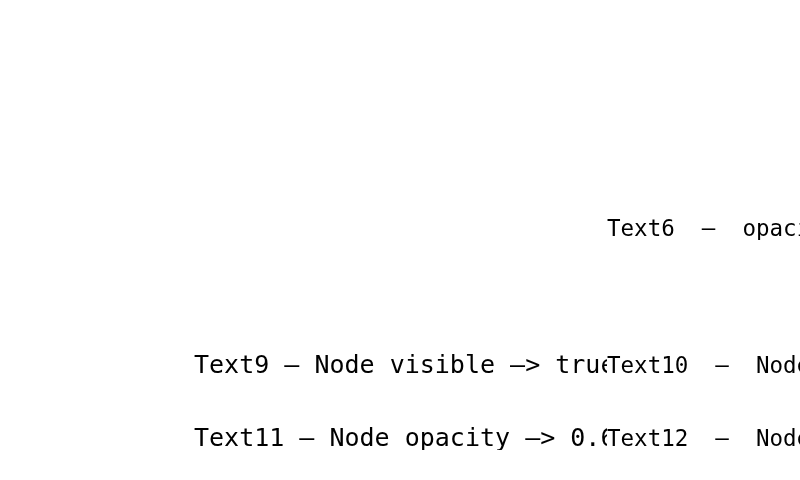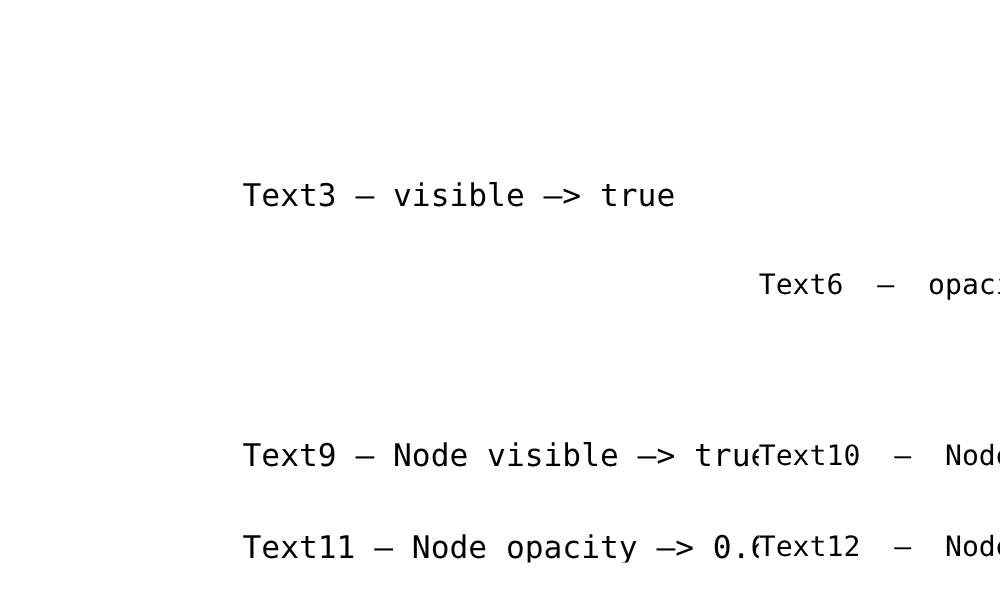--- a/index.html
+++ b/index.html
@@ -39,21 +39,20 @@
   .node-text9  { top: 352px; }
   .node-text10 { top: 354px; }
   .node-text11 { top: 425px; }
   .node-text12 { top: 427px; }
 </style>
 </head>
 <body>
 
 <div class="scene">
 
-  <div class="text-node col-left node-text3">Text3 — visible –&gt; true</div>
 
   <div class="text-node col-right node-text6">Text6  —  opacity</div>
 
   <div class="text-node col-left node-text9">Text9 — Node visible –&gt; true</div>
 
   <div class="text-node col-right node-text10">Text10  —  Node</div>
 
   <div class="text-node col-left node-text11">Text11 — Node opacity –&gt; 0.6</div>
 
   <div class="text-node col-right node-text12">Text12  —  Node</div>

